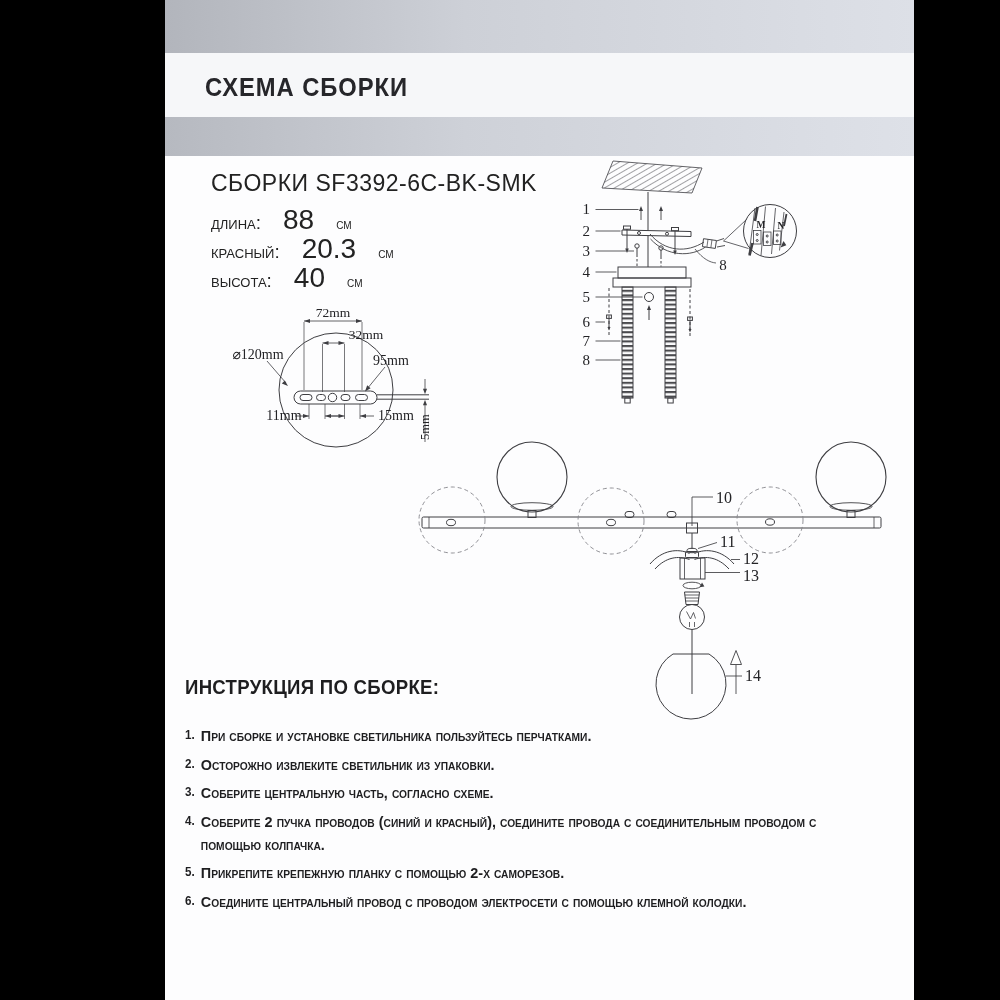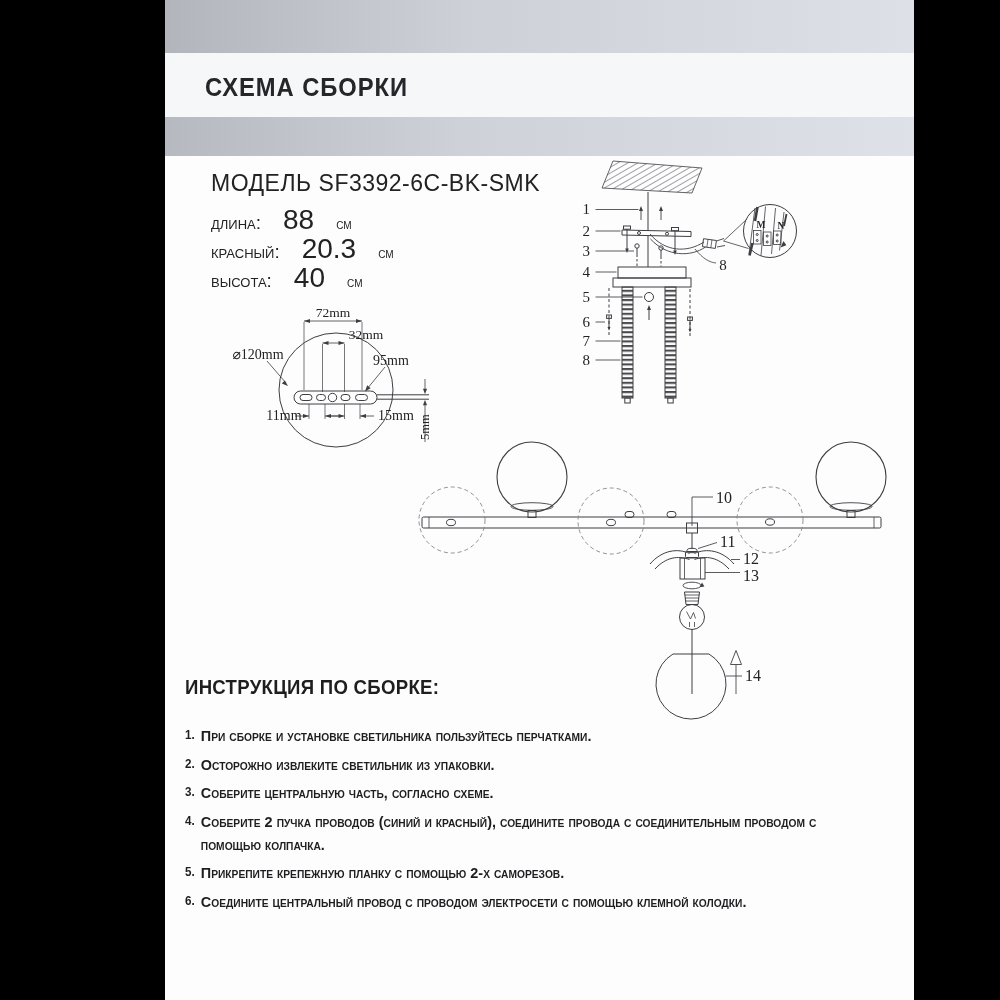--- a/index.html
+++ b/index.html
@@ -38,21 +38,21 @@
 <div class="stage">
   <div class="content">
 
     <div class="band band-a"></div>
     <div class="title-band">
       <div class="page-title">СХЕМА СБОРКИ</div>
     </div>
     <div class="band band-b"></div>
 
     <div class="model-line">
-      <span>МОДЕЛЬ</span>
+      <span>СБОРКИ</span>
       <span>SF3392-6C-BK-SMK</span>
     </div>
     <div class="spec" style="top:204px">
       <span class="spec-label">длина:</span>
       <span class="spec-value">88</span>
       <span class="spec-unit">см</span>
     </div>
     <div class="spec" style="top:233px">
       <span class="spec-label">красный:</span>
       <span class="spec-value">20.3</span>

